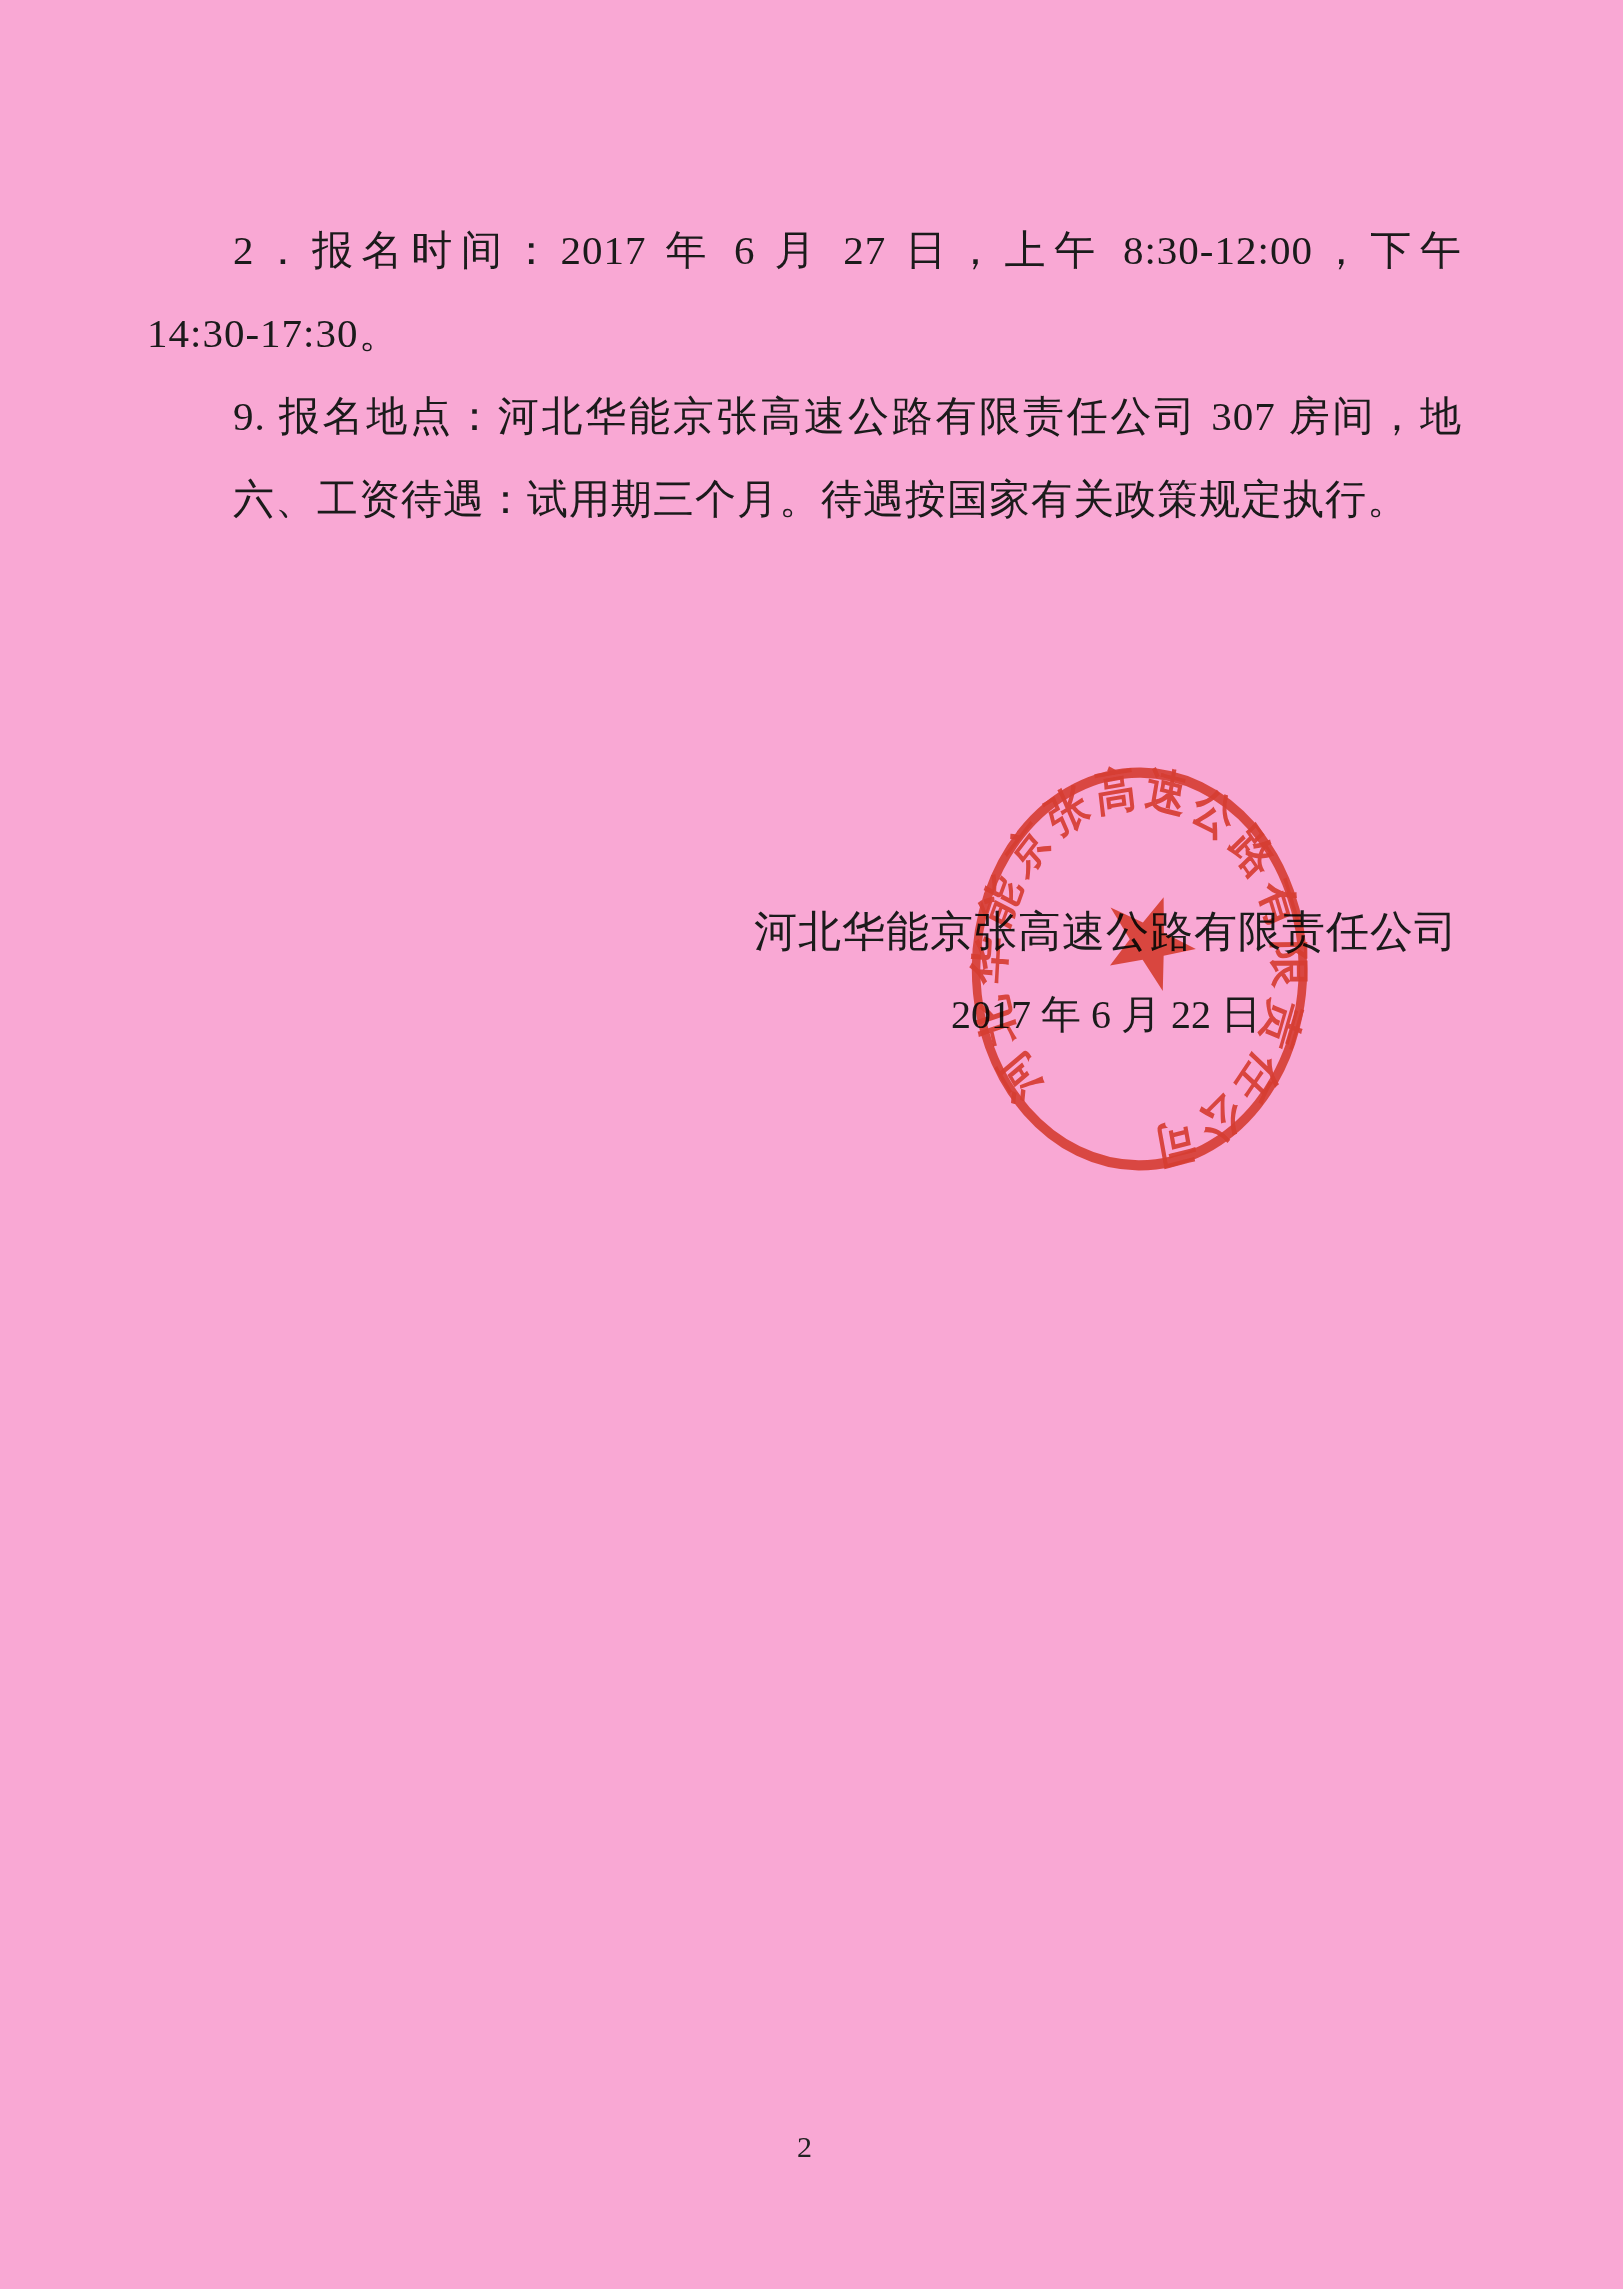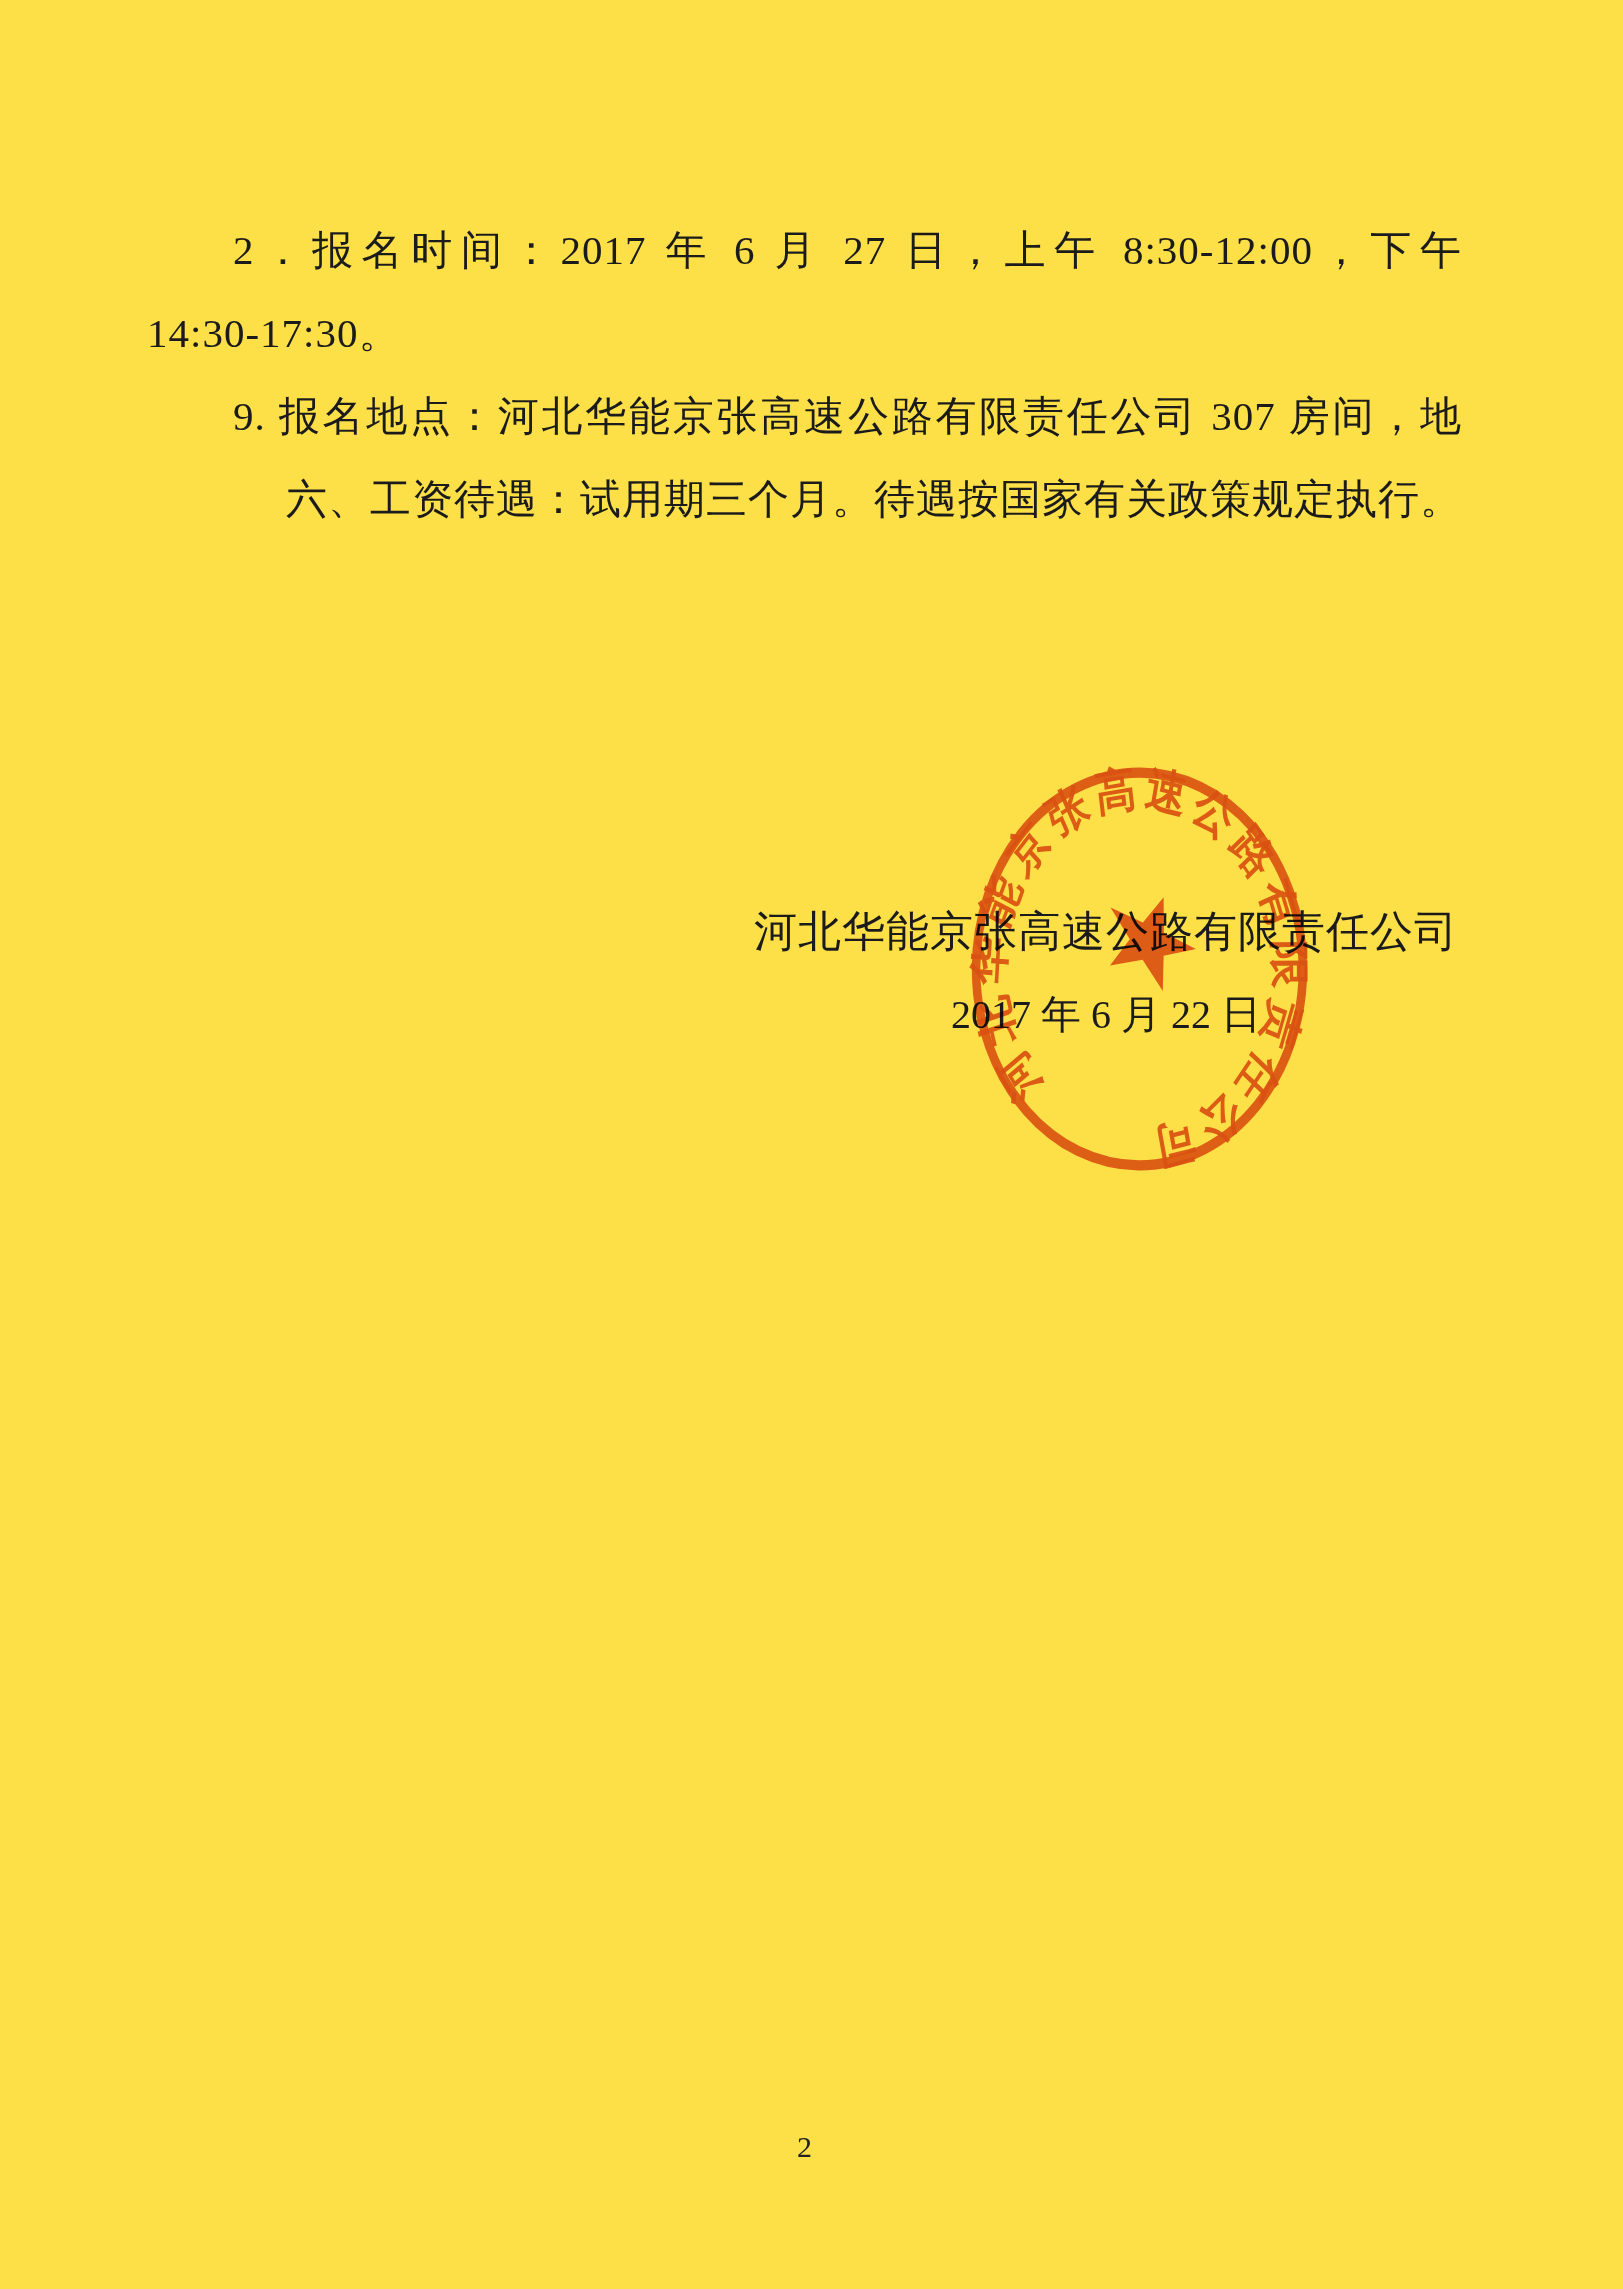--- a/index.html
+++ b/index.html
@@ -1,39 +1,39 @@
 <!DOCTYPE html>
 <html><head>
 <meta charset="utf-8">
 <style>
   html, body { margin: 0; padding: 0; background: #888; }
   .page {
     position: relative;
     width: 1623px;
     height: 2290px;
     margin: 0 auto;
-    background: #fde047;
+    background: #f9a8d4;
     overflow: hidden;
     font-family: "Liberation Serif", "DejaVu Serif", serif;
     color: #1b1b1b;
   }
   .body-text {
     position: absolute;
     left: 147px;
     top: 209px;
     width: 1315px;
   }
   .line {
     height: 83px;
     line-height: 83px;
     font-size: 41px;
     letter-spacing: 1px;
     white-space: nowrap;
   }
-  .indent { padding-left: 86px; text-align: right; }
+  .indent { padding-left: 86px; }
   .justify {
     white-space: normal;
     text-align: justify;
     text-align-last: justify;
   }
   .signature {
     position: absolute;
     left: 749px;
     top: 890px;
     width: 714px;

